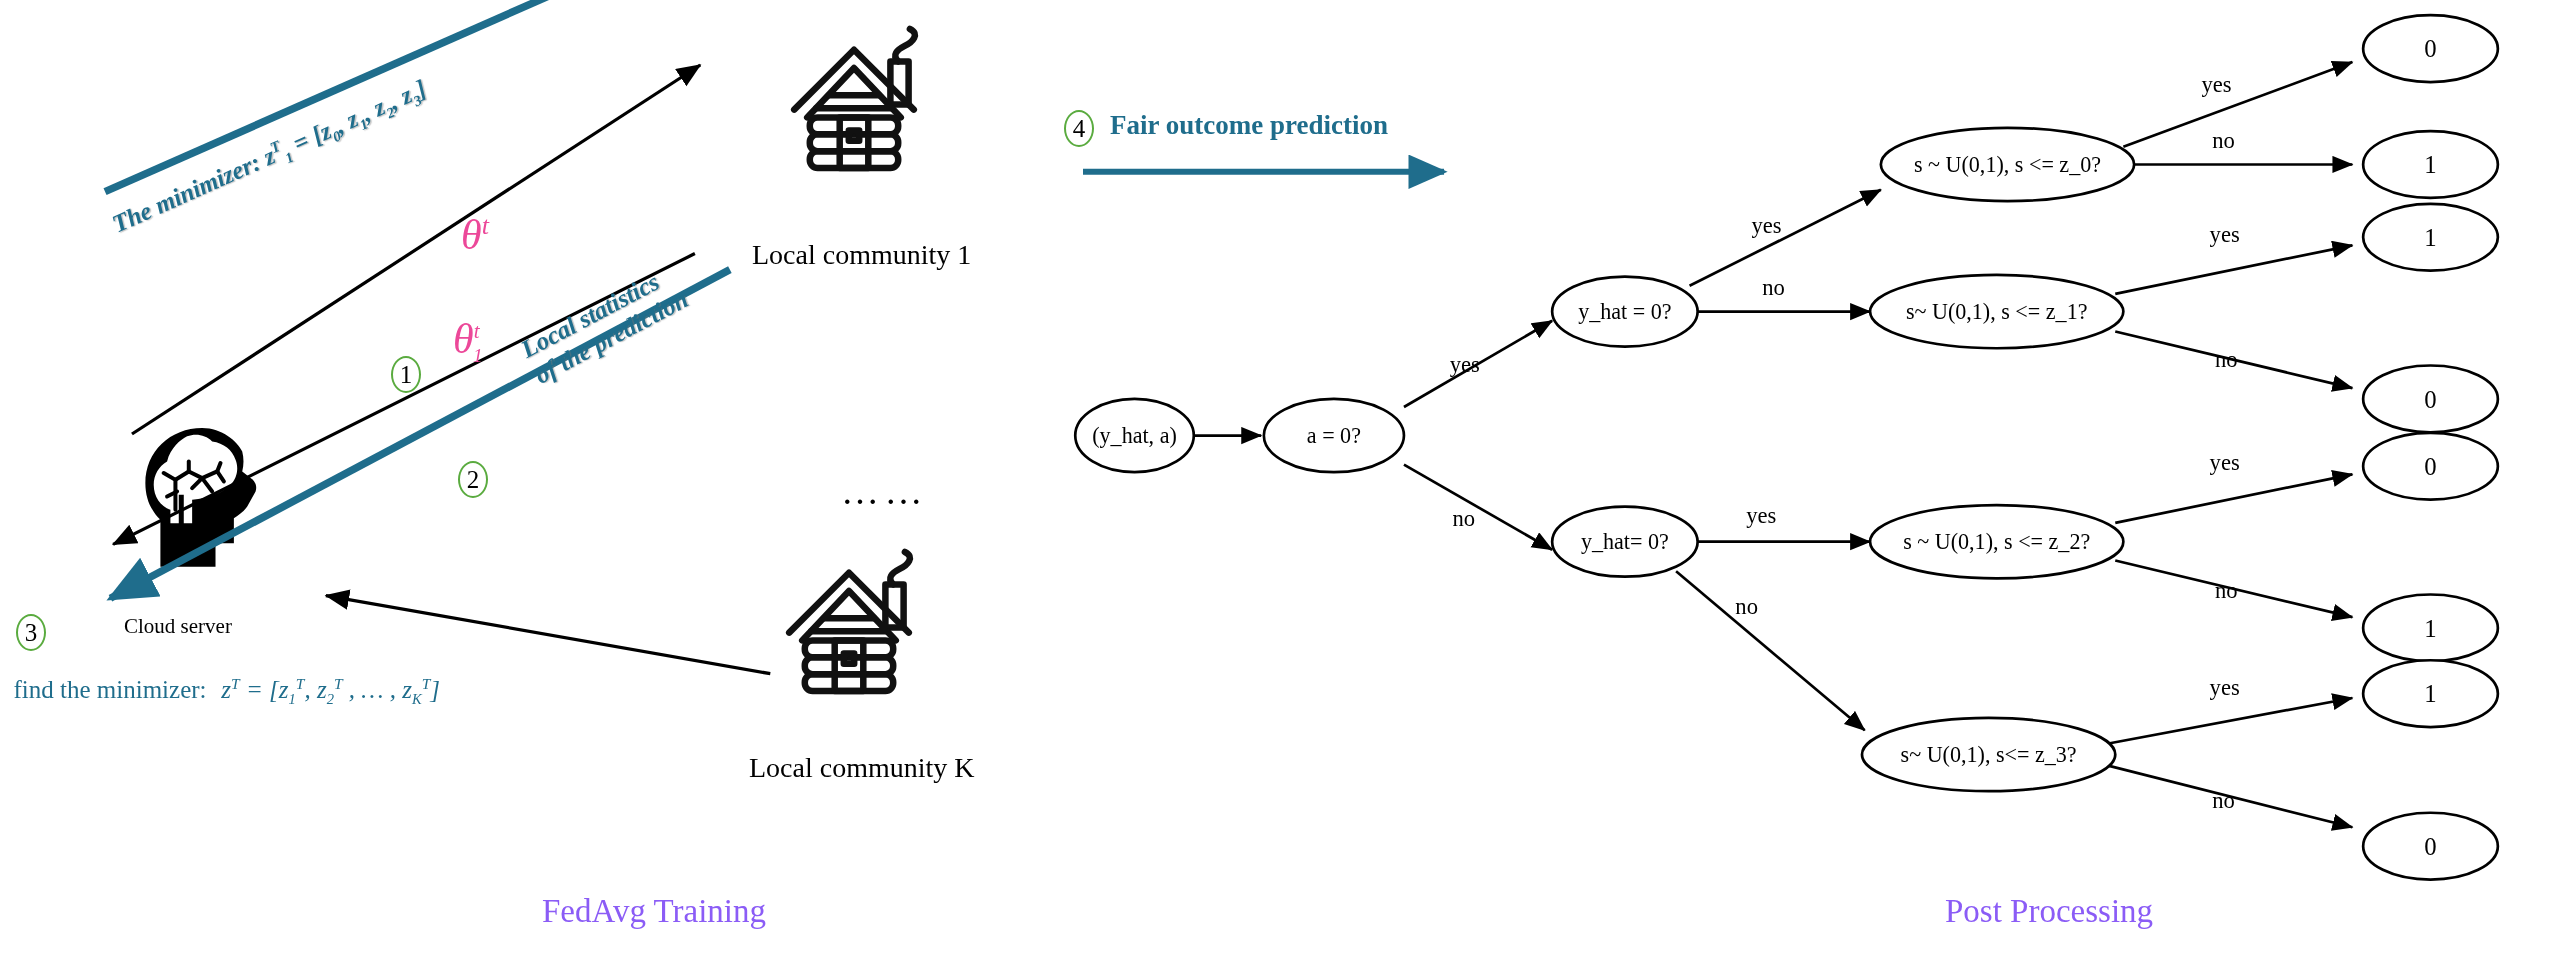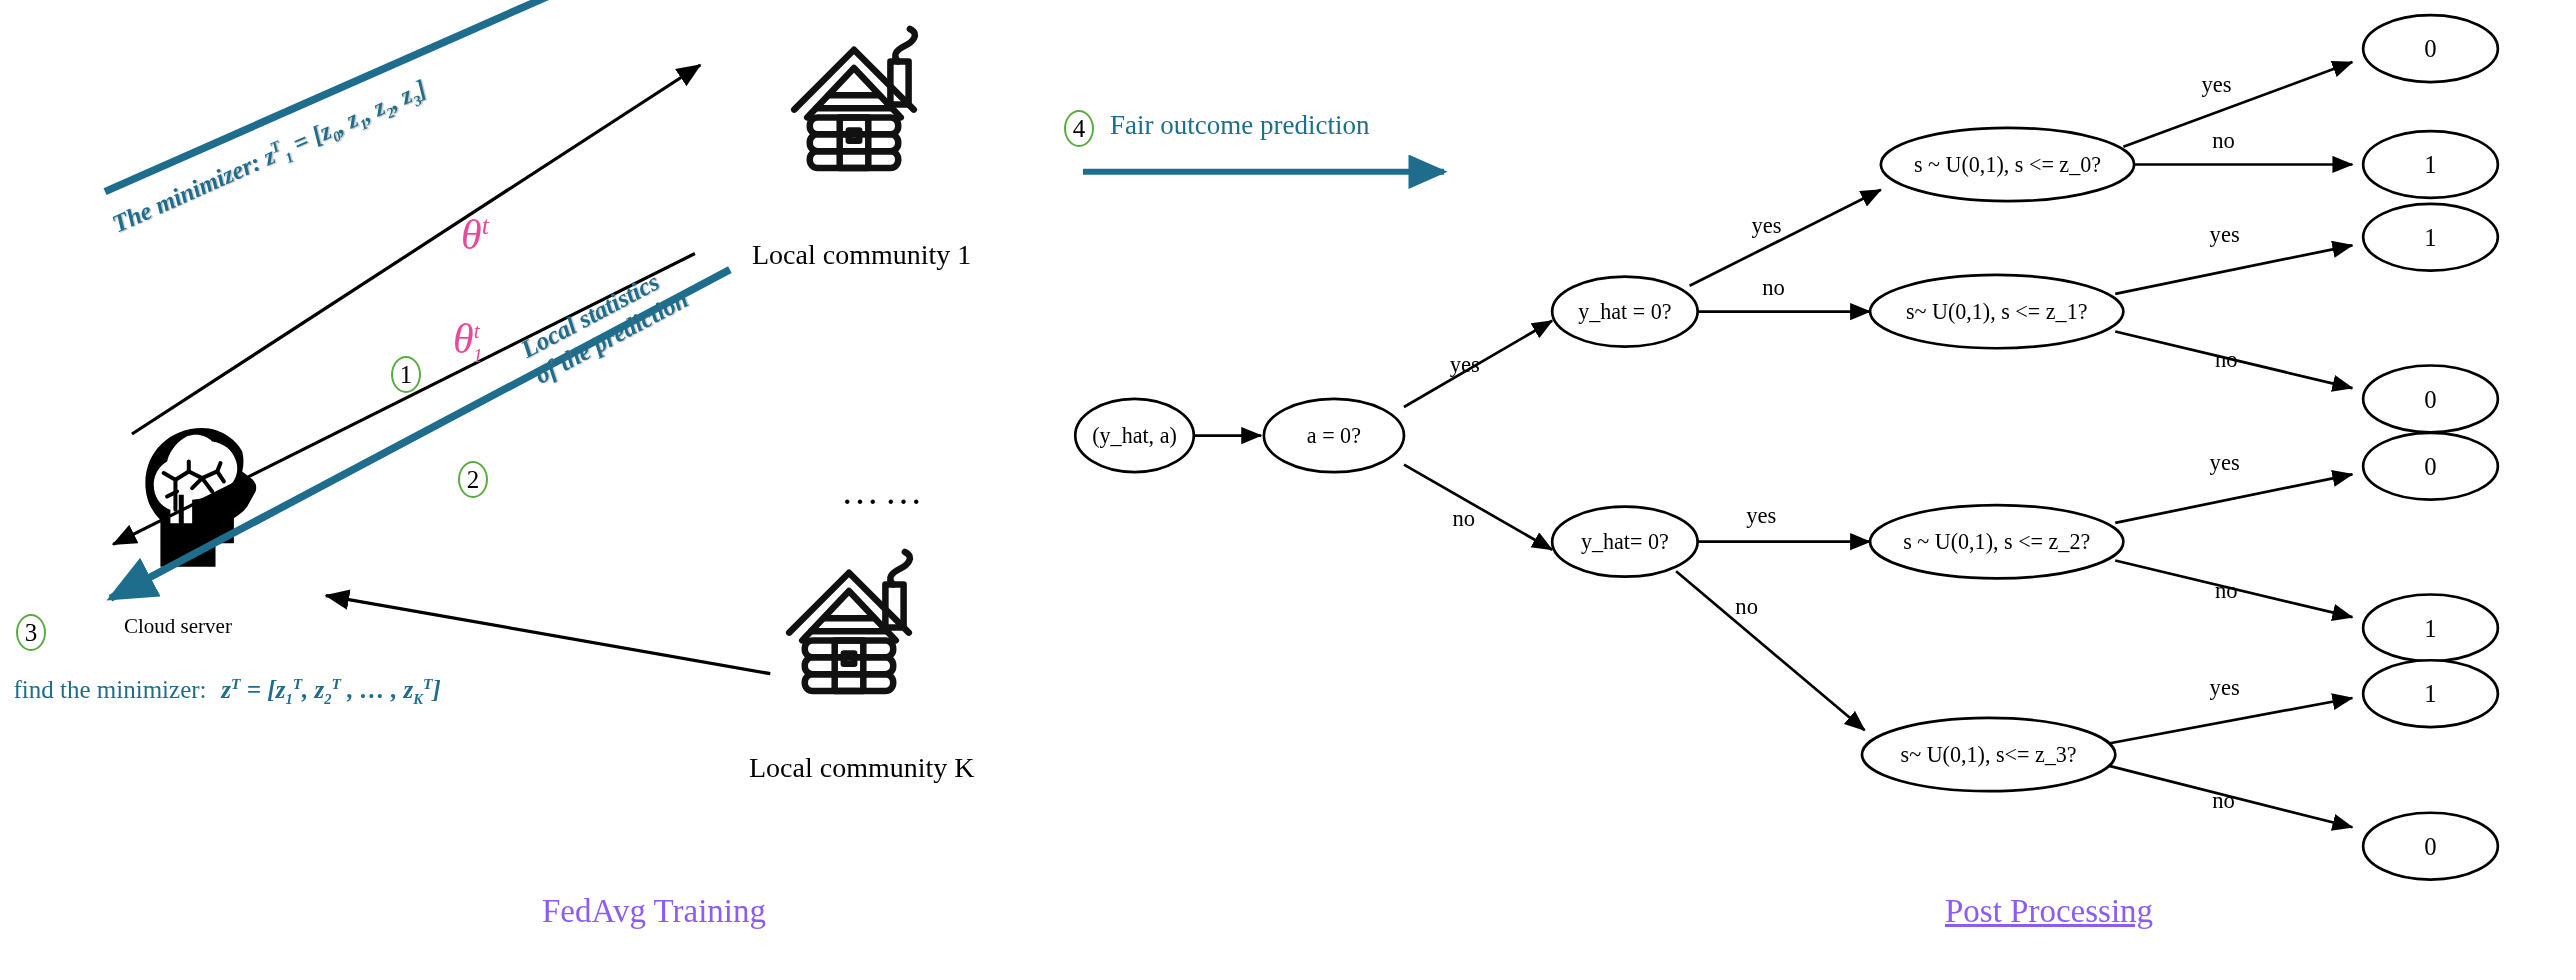--- a/index.html
+++ b/index.html
@@ -16,21 +16,21 @@
   }
   .rot-label{
     font-style:italic;font-weight:bold;font-size:25px;color:#1f6d8c;
     text-shadow:1.1px 1.1px 1.1px rgba(120,120,120,.45);
     transform-origin:0 0;
   }
   .theta{font-style:italic;font-size:42px;color:#ec4899;}
   .sup{font-size:0.62em;vertical-align:super;font-style:italic;}
   .sub{font-size:0.58em;vertical-align:sub;font-style:italic;}
   .blue-line{font-size:25px;color:#1f6d8c;font-family:"Liberation Serif",serif;}
-  .blue-bold{font-weight:bold;font-style:italic;}
+  .blue-bold{font-weight:normal;font-style:italic;}
   svg{overflow:visible;}
   .node-text{font-family:"Liberation Serif",serif;font-size:41px;fill:#000;}
   .node-text-lg{font-family:"Liberation Serif",serif;font-size:46px;fill:#000;}
   .edge-lbl{font-family:"Liberation Serif",serif;font-size:42px;fill:#000;}
   .ell{fill:#fff;stroke:#000;stroke-width:5;}
   .edge{stroke:#000;stroke-width:5;fill:none;}
   .dots{font-size:38px;letter-spacing:5.4px;color:#000;}
 </style>
 </head>
 <body>
@@ -151,21 +151,21 @@
       </span>
     </div>
   </div>
 
   <div class="abs txt lbl-com" style="left:752px;top:241px;font-family:Liberation Serif, serif;">Local community 1</div>
   <div class="abs txt lbl-com" style="left:749px;top:754px;font-style:normal;">Local community K</div>
 
   <div class="abs" style="left:1064px;top:110px;">
     <span class="step-circle">4</span>
   </div>
-  <div class="abs txt blue-line" style="left:1110px;top:112px;font-size:27px;">Fair outcome prediction</div>
+  <div class="abs txt blue-line" style="left:1110px;top:112px;font-size:27px;font-weight:bold;">Fair outcome prediction</div>
   <svg class="abs" style="left:1083px;top:162px;" width="388" height="21.6" viewBox="0 0 720 40">
     <defs>
       <marker id="ah-blue2" markerWidth="8" markerHeight="8" refX="6" refY="2.9" orient="auto" markerUnits="strokeWidth">
         <path d="M0,0 L0,5.8 L6.6,2.9 z" fill="#1f6d8c"></path>
       </marker>
     </defs>
     <line x1="0" y1="18" x2="670" y2="18" stroke="#1f6d8c" stroke-width="11" marker-end="url(#ah-blue2)"></line>
   </svg>
 
   <svg class="abs" style="left:1051px;top:0px;" width="1525" height="884" viewBox="0 0 2830 1640">
@@ -288,16 +288,16 @@
       <ellipse class="ell" cx="2560" cy="1287" rx="125" ry="62"></ellipse>
       <text class="node-text-lg" x="2560" y="1303" text-anchor="middle">1</text>
     </g>
     <g>
       <ellipse class="ell" cx="2560" cy="1570" rx="125" ry="62"></ellipse>
       <text class="node-text-lg" x="2560" y="1586" text-anchor="middle">0</text>
     </g>
   </svg>
 
   <div class="abs txt caption" style="left:542px;top:895px;">FedAvg Training</div>
-  <div class="abs txt caption" style="left:1945px;top:895px;text-decoration:underline;">Post Processing</div>
+  <div class="abs txt caption" style="left:1945px;top:895px;">Post Processing</div>
 
 </div>
 
 
 </body></html>

